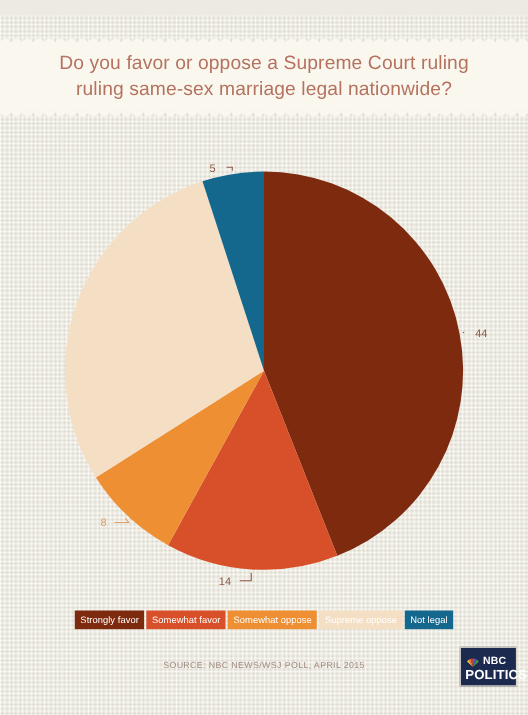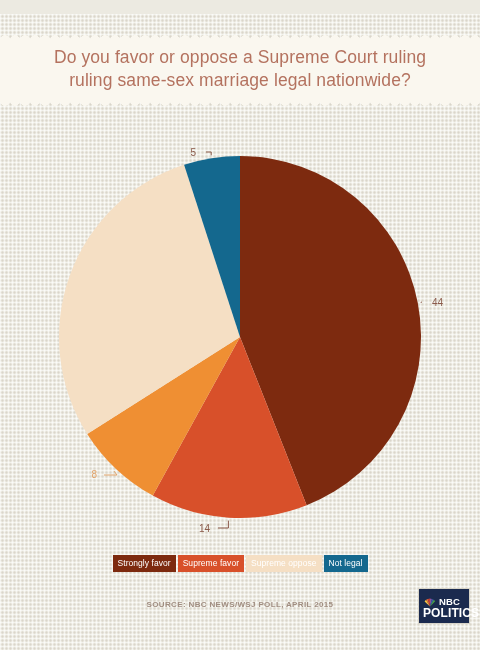--- a/index.html
+++ b/index.html
@@ -124,21 +124,20 @@
   
   #source {
     position: absolute;
     left: 0;
     top: 586px;
     width: 480px;
     text-align: center;
     color: #a08d80;
     font-size: 8px;
     letter-spacing: 0.35px;
-    font-weight: bold;
   }
 
   
   #nbc-logo {
     position: absolute;
     left: 418px;
     top: 574px;
     width: 52px;
     height: 36px;
     background: #1b2a4e;
@@ -206,21 +205,22 @@
           <text x="432" y="292" class="slice-label" fill="#8a5a4a" text-anchor="start">44</text>
           <text x="210" y="518" class="slice-label" fill="#8a5a4a" text-anchor="end">14</text>
           <text x="97" y="464" class="slice-label" fill="#e0a268" text-anchor="end">8</text>
           <text x="196" y="142" class="slice-label" fill="#8a5a4a" text-anchor="end">5</text>
         </g>
     </svg>
   </div>
 
   <div id="legend">
       <div class="legend-chip" style="background: rgb(125, 42, 15); color: rgb(255, 255, 255);">Strongly favor</div>
-      <div class="legend-chip" style="background: rgb(216, 80, 42); color: rgb(255, 255, 255);">Supreme favor</div>
+      <div class="legend-chip" style="background: rgb(216, 80, 42); color: rgb(255, 255, 255);">Somewhat favor</div>
+      <div class="legend-chip" style="background: rgb(239, 143, 51); color: rgb(255, 255, 255);">Somewhat oppose</div>
       <div class="legend-chip" style="background: rgb(245, 223, 196); color: rgb(255, 255, 255);">Supreme oppose</div>
       <div class="legend-chip" style="background: rgb(20, 104, 142); color: rgb(255, 255, 255);">Not legal</div>
     </div>
 
   <div id="source">SOURCE: NBC NEWS/WSJ POLL, APRIL 2015</div>
 
   <div id="nbc-logo">
     <div class="row1">
       <svg class="peacock" width="12" height="11" viewBox="0 0 12 11">
         <g transform="translate(6,10.4)">

